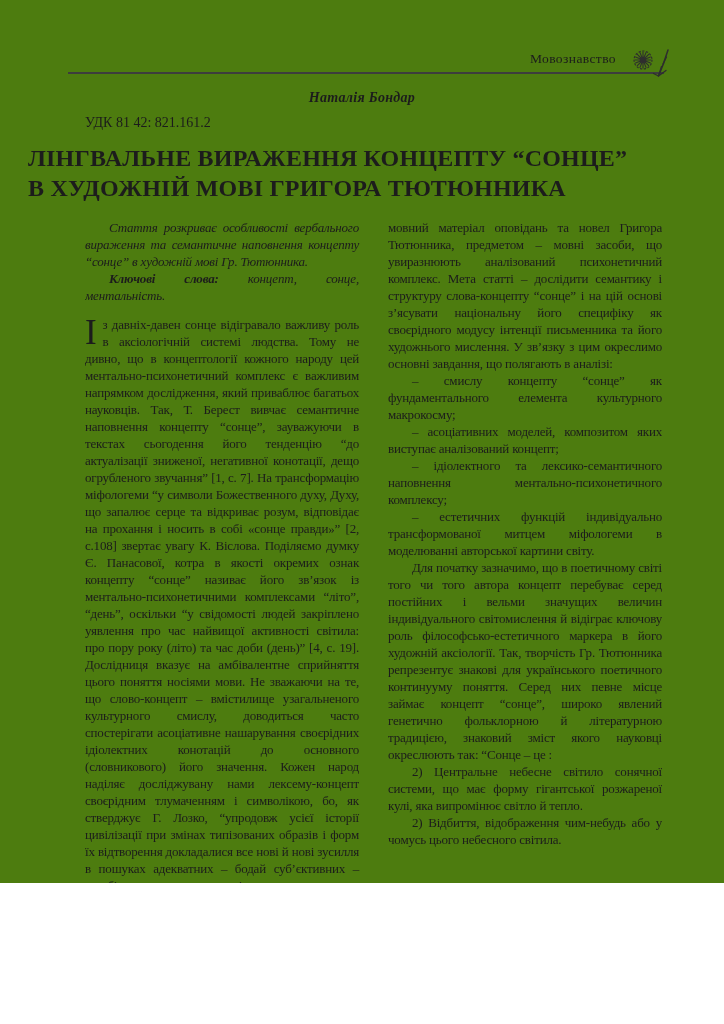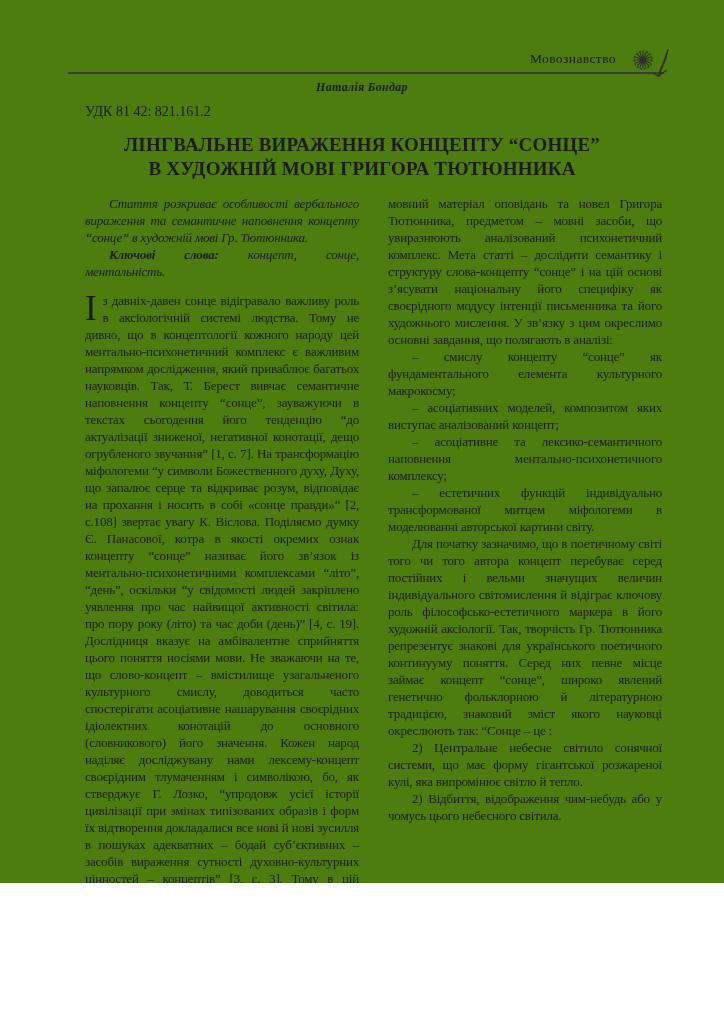--- a/index.html
+++ b/index.html
@@ -13,23 +13,23 @@
     padding-top:46px;
     overflow:hidden;
   }
 
   
   .header { position:relative; margin:0 60px 0 68px; border-bottom:2px solid #3d3d3d; height:26px; }
   .section-label { position:absolute; right:48px; bottom:5px; font-size:13.5px; letter-spacing:0.4px; }
   .flower-wrap { position:absolute; right:-8px; bottom:-13px; }
 
   
-  .author { text-align:center; margin-top:6px; font-size:12px; font-weight:bold; font-style:italic; letter-spacing:0.3px; }
+  .author { text-align:center; margin-top:16px; font-size:14px; font-weight:bold; font-style:italic; letter-spacing:0.3px; }
   .udk { margin:9px 0 0 85px; font-size:14px; }
-  .title { margin:13px 28px 0; text-align:center; font-size:19px; font-weight:bold; line-height:1.24; letter-spacing:0.2px; }
+  .title { margin:13px 28px 0; text-align:left; font-size:24px; font-weight:bold; line-height:1.24; letter-spacing:0.2px; }
   .title .tl { display:block; }
 
   
   .columns {
     display:flex; gap:29px;
     margin:15px 62px 0 85px;
     height:708px; overflow:hidden;
     text-align:justify;
     font-size:13px; line-height:17px;
     letter-spacing:-0.2px;
@@ -88,21 +88,21 @@
       </p>
       <p class="first-para">
         <span class="dropcap">І</span><span>з давніх-давен сонце відігравало важливу роль в аксіологічній системі людства. Тому не дивно, що в концептології кожного народу цей ментально-психонетичний комплекс є важливим напрямком дослідження, який приваблює багатьох науковців. Так, Т. Берест вивчає семантичне наповнення концепту “сонце”, зауважуючи в текстах сьогодення його тенденцію “до актуалізації зниженої, негативної конотації, дещо огрубленого звучання” [1, с. 7]. На трансформацію міфологеми “у символи Божественного духу, Духу, що запалює серце та відкриває розум, відповідає на прохання і носить в собі «сонце правди»” [2, с.108] звертає увагу К. Віслова. Поділяємо думку Є. Панасової, котра в якості окремих ознак концепту “сонце” називає його зв’язок із ментально-психонетичними комплексами “літо”, “день”, оскільки “у свідомості людей закріплено уявлення про час найвищої активності світила: про пору року (літо) та час доби (день)” [4, с. 19]. Дослідниця вказує на амбівалентне сприйняття цього поняття носіями мови. Не зважаючи на те, що слово-концепт – вмістилище узагальненого культурного смислу, доводиться часто спостерігати асоціативне нашарування своєрідних ідіолектних конотацій до основного (словникового) його значення. Кожен народ наділяє досліджувану нами лексему-концепт своєрідним тлумаченням і символікою, бо, як стверджує Г. Лозко, “упродовж усієї історії цивілізації при змінах типізованих образів і форм їх відтворення докладалися все нові й нові зусилля в пошуках адекватних – бодай суб’єктивних – засобів вираження сутності духовно-культурних цінностей – концептів” [3, с. 3]. Тому в цій розвідці, спираючись на творчість письменника-полтавця Григора Тютюнника, ми спробуємо віднайти суто українські семантичні характеристики концепту “сонце”. Об’єктом спостереження нами обрано</span>
       </p>
     </div>
 
     <div class="col">
       <p class="noindent">мовний матеріал оповідань та новел Григора Тютюнника, предметом – мовні засоби, що увиразнюють аналізований психонетичний комплекс. Мета статті – дослідити семантику і структуру слова-концепту “сонце” і на цій основі з’ясувати національну його специфіку як своєрідного модусу інтенції письменника та його художнього мислення. У зв’язку з цим окреслимо основні завдання, що полягають в аналізі:</p>
       <p>– смислу концепту “сонце” як фундаментального елемента культурного макрокосму;</p>
       <p>– асоціативних моделей, композитом яких виступає аналізований концепт;</p>
-      <p>– асоціативне та лексико-семантичного наповнення ментально-психонетичного комплексу;</p>
+      <p>– ідіолектного та лексико-семантичного наповнення ментально-психонетичного комплексу;</p>
       <p>– естетичних функцій індивідуально трансформованої митцем міфологеми в моделюванні авторської картини світу.</p>
       <p>Для початку зазначимо, що в поетичному світі того чи того автора концепт перебуває серед постійних і вельми значущих величин індивідуального світомислення й відіграє ключову роль філософсько-естетичного маркера в його художній аксіології. Так, творчість Гр. Тютюнника репрезентує знакові для українського поетичного континууму поняття. Серед них певне місце займає концепт “сонце”, широко явлений генетично фольклорною й літературною традицією, знаковий зміст якого науковці окреслюють так: “Сонце – це :</p>
       <p>2) Центральне небесне світило сонячної системи, що має форму гігантської розжареної кулі, яка випромінює світло й тепло.</p>
       <p>2) Відбиття, відображення чим-небудь або у чомусь цього небесного світила.</p>
 
     </div>
 
   </div>
 
   <div class="footer">

